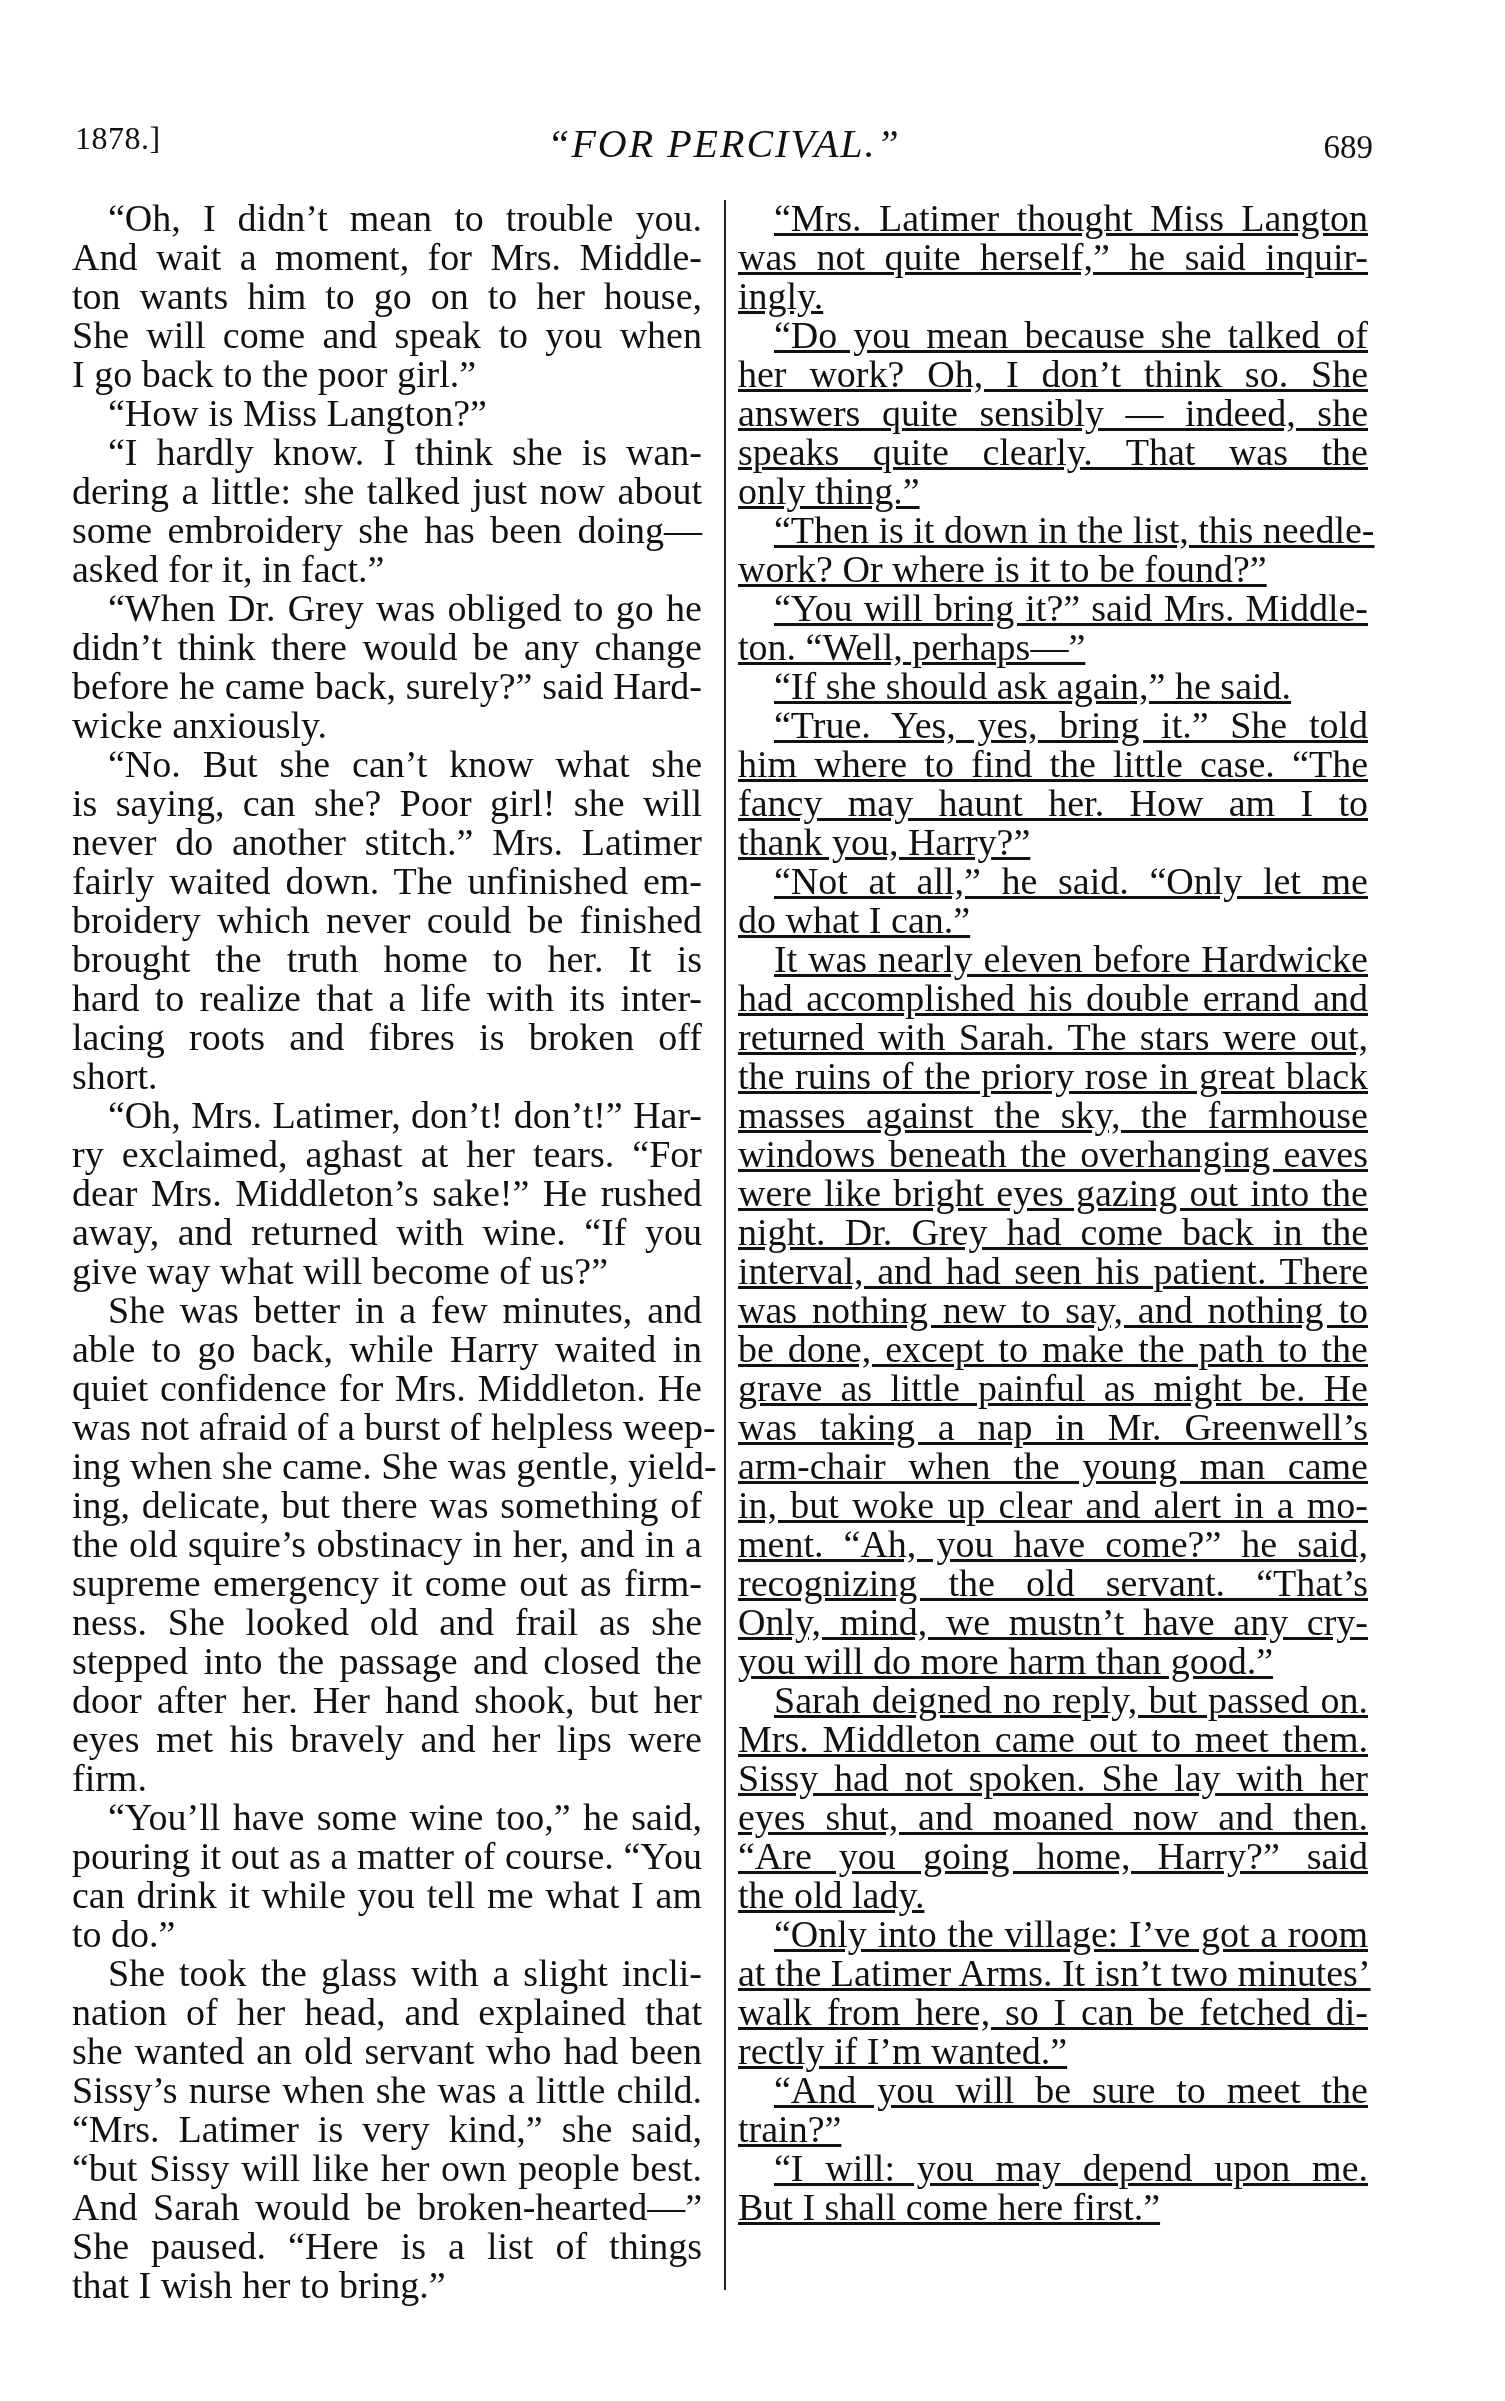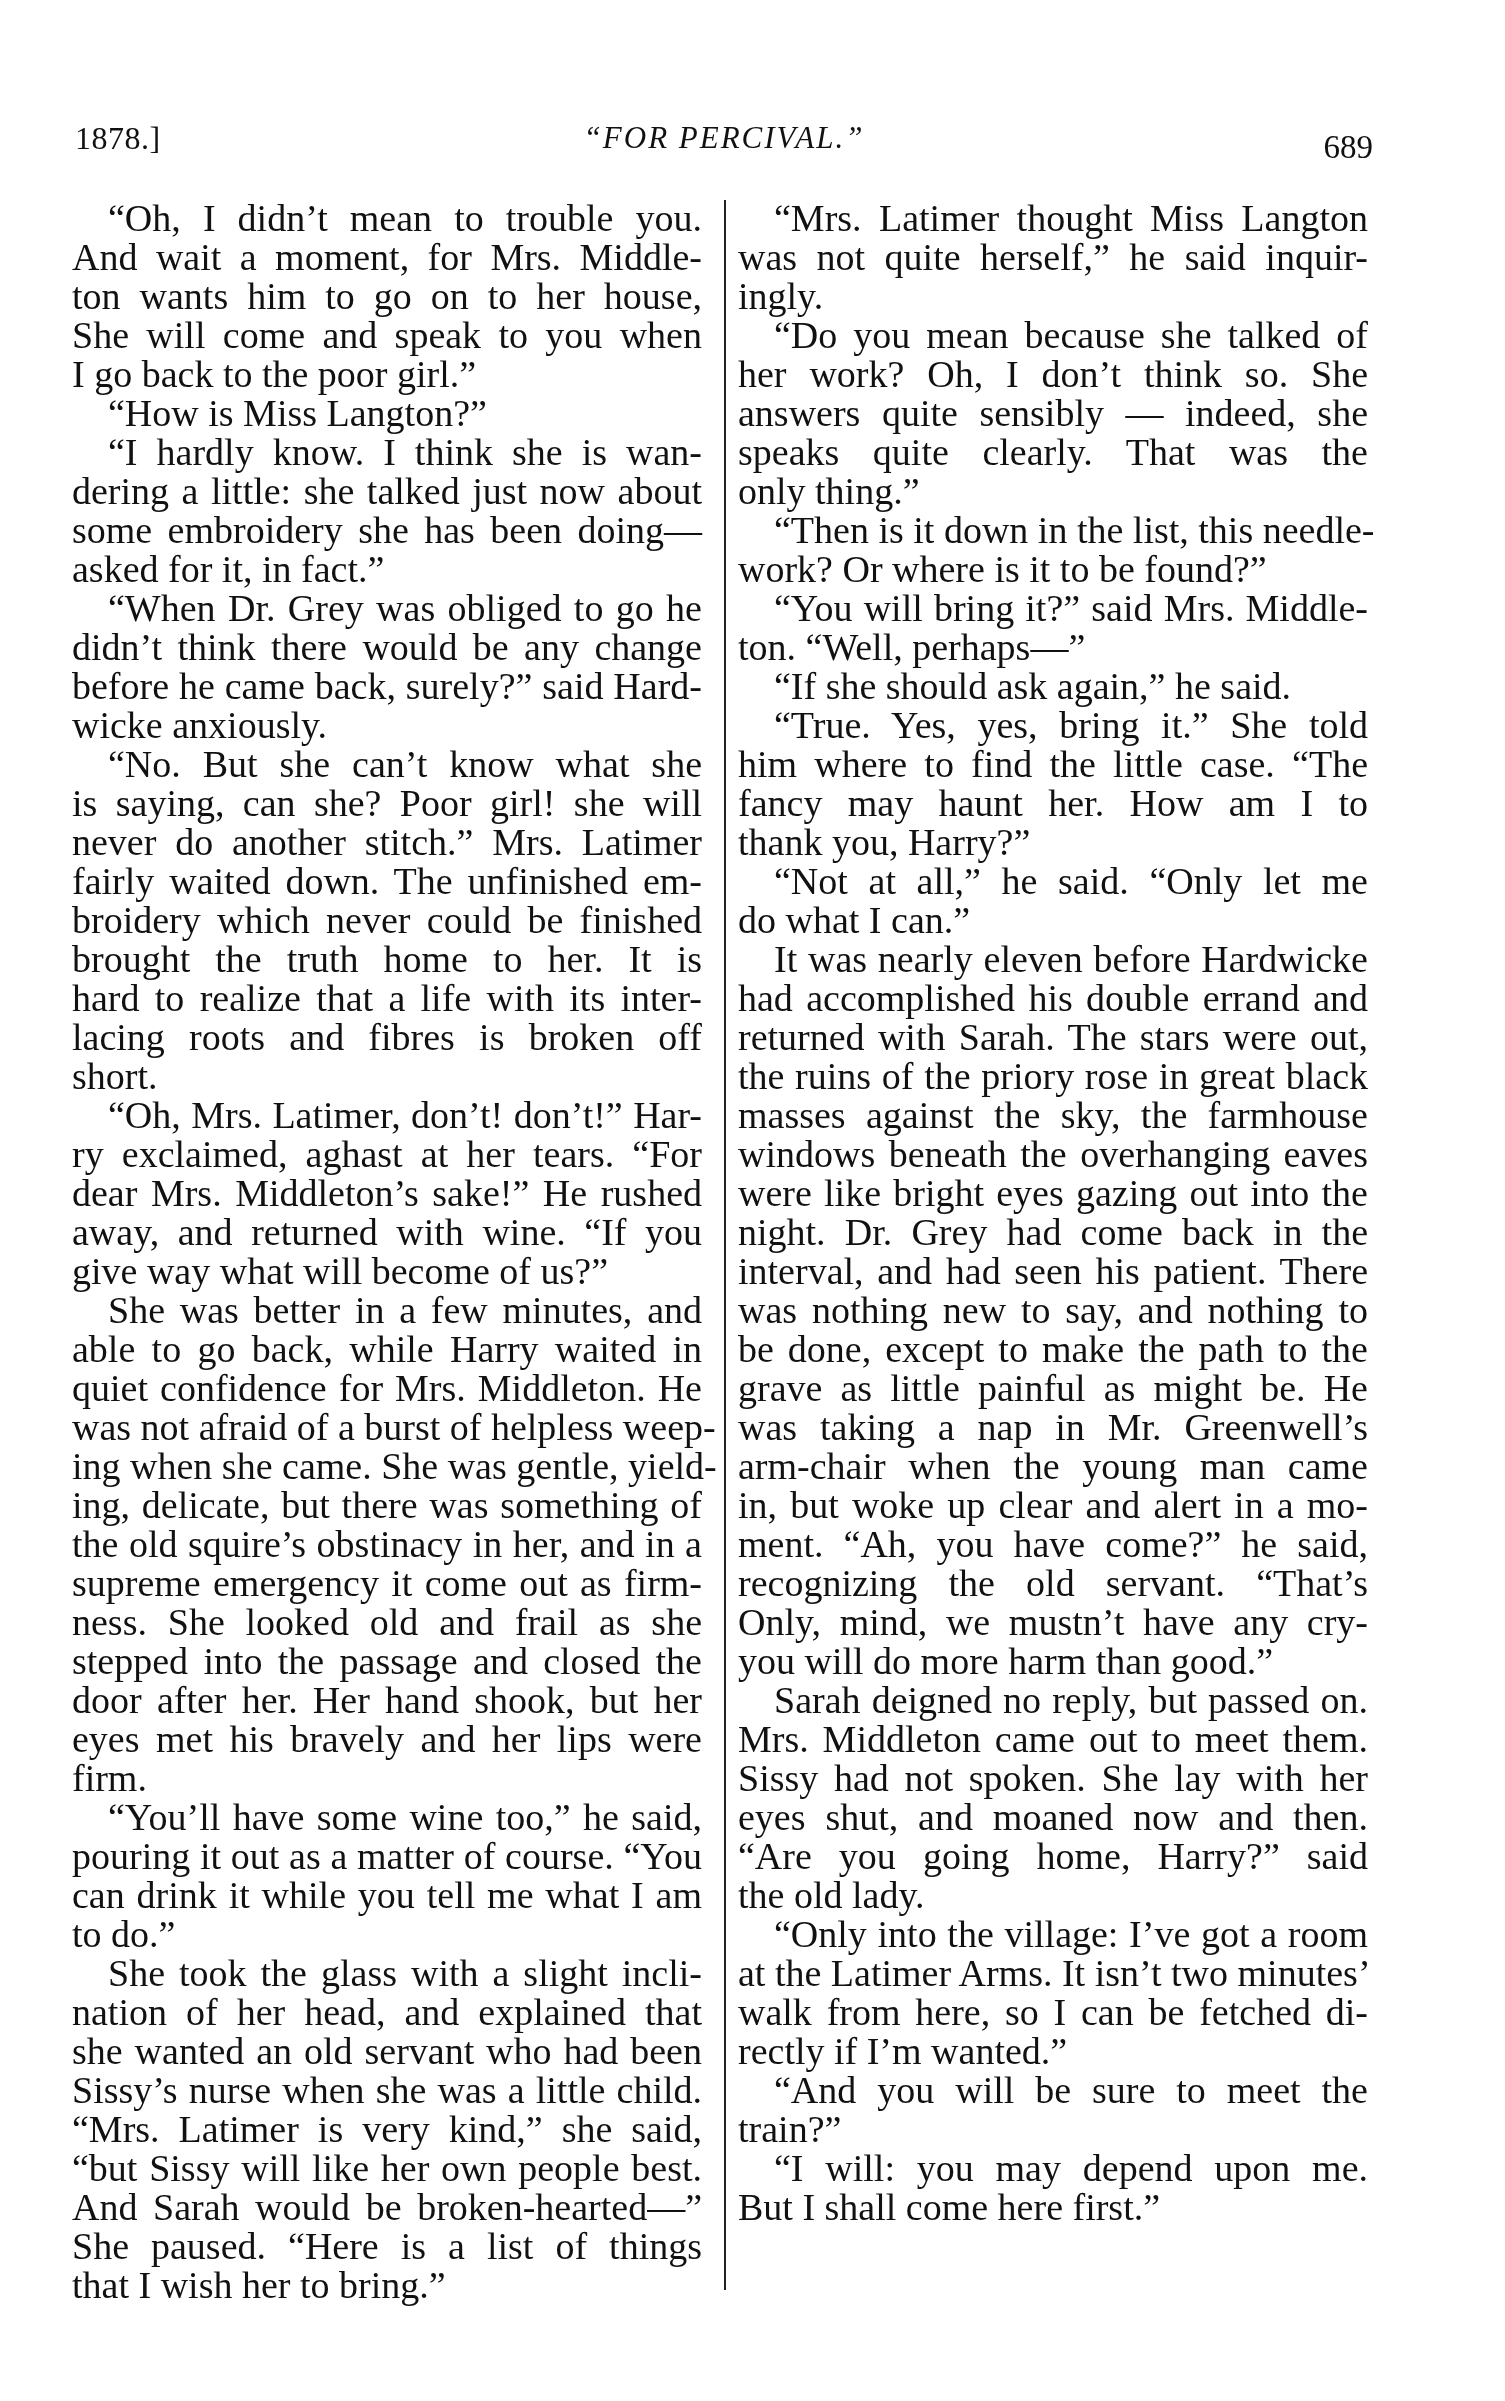--- a/index.html
+++ b/index.html
@@ -5,28 +5,28 @@
   html, body { margin: 0; padding: 0; background: #ffffff; }
   body {
     width: 1505px; height: 2401px; position: relative; overflow: hidden;
     font-family: "Liberation Serif", "DejaVu Serif", serif; color: #111111;
   }
   .header {
     position: absolute; top: 110px; left: 75px; width: 1298px; height: 60px;
     font-family: "Liberation Serif", serif;
   }
   .hdr-year { position: absolute; left: 0; top: 10px; font-size: 32px; letter-spacing: 0.5px; }
-  .hdr-title { position: absolute; left: 0; right: 0; top: 10px; text-align: center; font-size: 31px; font-style: italic; letter-spacing: 2px; }
+  .hdr-title { position: absolute; left: 0; right: 0; top: 10px; text-align: center; font-size: 40px; font-style: italic; letter-spacing: 2px; }
   .hdr-page { position: absolute; right: 0; top: 19px; font-size: 33px; }
   .column {
     position: absolute; top: 199px; width: 630px;
     font-size: 38px; line-height: 39px;
   }
   .col-left { left: 72px; }
-  .col-right { left: 738px; }
+  .col-right { left: 738px; text-decoration: underline; }
   .line { display: block; white-space: nowrap; height: 39px; text-align: justify; text-align-last: justify; }
   .line.last { text-align-last: left; }
   .line.indent { padding-left: 36px; }
   .rule {
     position: absolute; left: 724px; top: 200px; width: 1.5px; height: 2090px; background: #222222;
   }
 </style>
 </head>
 <body>
 

